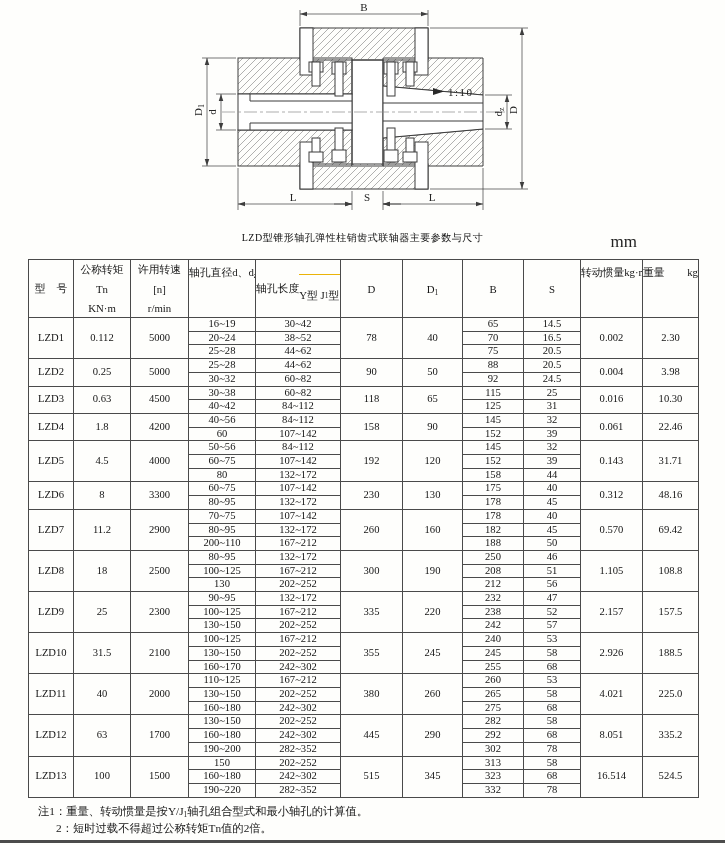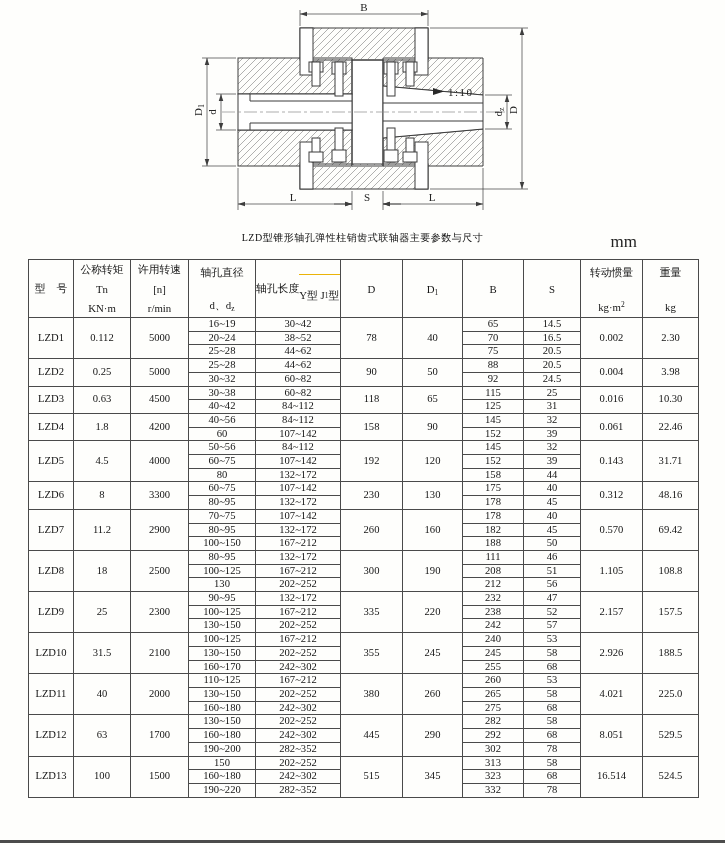--- a/index.html
+++ b/index.html
@@ -24,21 +24,21 @@
     width:670px;margin-left:28px;margin-top:3px;
     border:1.5px solid #3a3a3a;
   }
   table.spec th, table.spec td{
     border:1px solid #4a4a4a;text-align:center;vertical-align:middle;
     padding:0;font-weight:normal;overflow:hidden;white-space:nowrap;
   }
   table.spec thead th{font-size:10.8px;height:57px;color:#141414;}
   table.spec tbody td{font-size:10.6px;height:12.7px;line-height:12.7px;color:#141414;}
   .h-stack{display:flex;flex-direction:column;justify-content:space-around;height:100%;}
-  .h-between{display:flex;flex-direction:column;justify-content:space-between;height:100%;padding:6px 0 4px;box-sizing:border-box;}
+  .h-between{display:flex;flex-direction:row;justify-content:space-between;height:100%;padding:6px 0 4px;box-sizing:border-box;}
   .h-cells{display:flex;flex-direction:row;height:100%;}
   .h-cells > div{flex:1;display:flex;align-items:center;justify-content:center;}
   .h-cells > div + div{border-top:1px solid #eab308;margin-top:14px;}
   sub{font-size:7.5px;vertical-align:-2px;line-height:0;}
   sup{font-size:7.5px;vertical-align:4px;line-height:0;}
 
   
   .notes{margin:5px 0 0 38px;font-size:11.3px;line-height:1.55;color:#161616;}
   .notes .n2{margin-left:18px;}
 
@@ -361,34 +361,34 @@
           <td rowspan="3">0.570</td>
           <td rowspan="3">69.42</td>
         </tr>
         <tr>
           <td>80~95</td>
           <td>132~172</td>
           <td>182</td>
           <td>45</td>
         </tr>
         <tr>
-          <td>100~150</td>
+          <td>200~110</td>
           <td>167~212</td>
           <td>188</td>
           <td>50</td>
         </tr>
         <tr>
           <td rowspan="3">LZD8</td>
           <td rowspan="3">18</td>
           <td rowspan="3">2500</td>
           <td>80~95</td>
           <td>132~172</td>
           <td rowspan="3">300</td>
           <td rowspan="3">190</td>
-          <td>111</td>
+          <td>250</td>
           <td>46</td>
           <td rowspan="3">1.105</td>
           <td rowspan="3">108.8</td>
         </tr>
         <tr>
           <td>100~125</td>
           <td>167~212</td>
           <td>208</td>
           <td>51</td>
         </tr>
@@ -477,21 +477,21 @@
           <td rowspan="3">LZD12</td>
           <td rowspan="3">63</td>
           <td rowspan="3">1700</td>
           <td>130~150</td>
           <td>202~252</td>
           <td rowspan="3">445</td>
           <td rowspan="3">290</td>
           <td>282</td>
           <td>58</td>
           <td rowspan="3">8.051</td>
-          <td rowspan="3">529.5</td>
+          <td rowspan="3">335.2</td>
         </tr>
         <tr>
           <td>160~180</td>
           <td>242~302</td>
           <td>292</td>
           <td>68</td>
         </tr>
         <tr>
           <td>190~200</td>
           <td>282~352</td>
@@ -520,15 +520,19 @@
         <tr>
           <td>190~220</td>
           <td>282~352</td>
           <td>332</td>
           <td>78</td>
         </tr>
       </tbody>
   </table>
 
   
+  <div class="notes">
+    <div class="n1">注1：重量、转动惯量是按Y/J<sub>1</sub>轴孔组合型式和最小轴孔的计算值。</div>
+    <div class="n2">2：短时过载不得超过公称转矩Tn值的2倍。</div>
+  </div>
 
   <div class="scan-bottom"></div>
 </div>
 
 </body></html>

